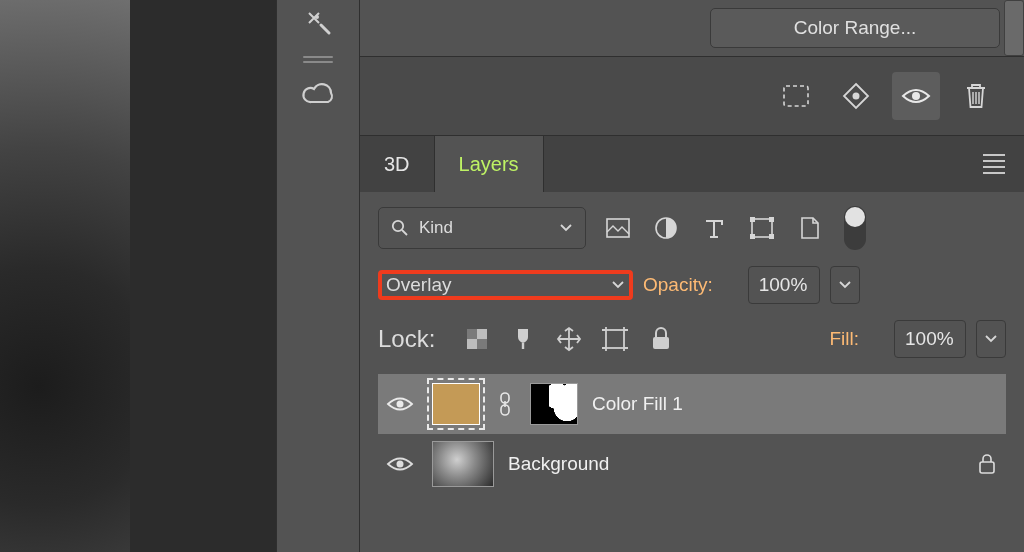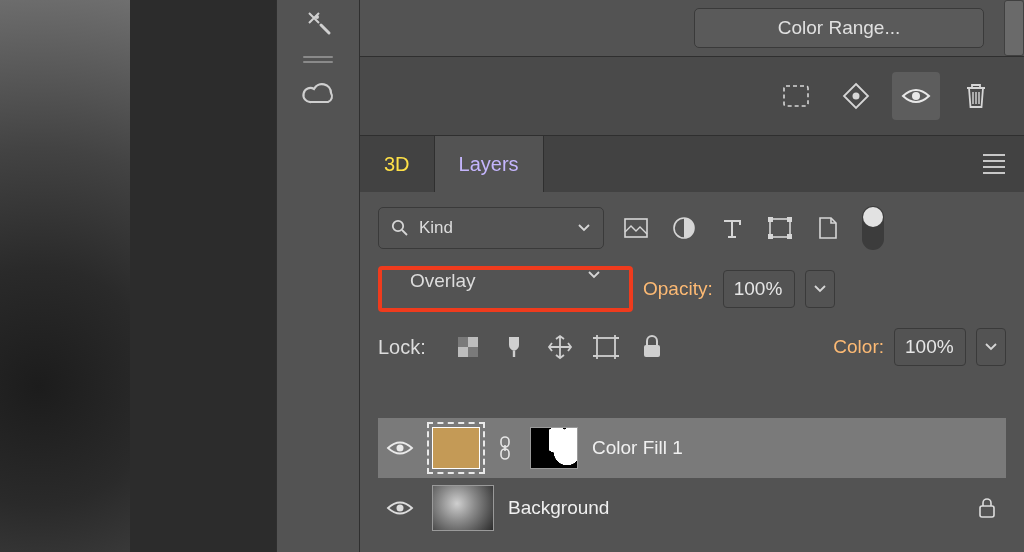--- a/index.html
+++ b/index.html
@@ -63,21 +63,21 @@
     width: 664px; height: 552px;
     background: #535353;
     display: flex;
     flex-direction: column;
   }
   .top-pane {
     height: 56px;
     display: flex;
     align-items: center;
     justify-content: flex-end;
-    padding-right: 40px;
+    padding-right: 24px;
     background: #535353;
   }
   .color-range-btn {
     width: 290px; height: 40px;
     background: #5a5a5a;
     border: 1px solid #3a3a3a;
     border-radius: 5px;
     color: #e0e0e0;
     font-size: 19px;
     display: flex;
@@ -114,48 +114,48 @@
     height: 56px;
     background: #424242;
     display: flex;
     align-items: stretch;
     position: relative;
   }
   .tab {
     padding: 0 24px;
     display: flex; align-items: center;
     font-size: 20px;
-    color: #fde047;
+    color: #e5e5e5;
     cursor: pointer;
     border-right: 1px solid #2f2f2f;
     background: #424242;
   }
   .tab.active {
     background: #535353;
-    color: #c4b5fd;
+    color: #bef264;
   }
   .tabs-menu {
     position: absolute;
     right: 10px; top: 0; bottom: 0;
     width: 40px;
     display: flex; align-items: center; justify-content: center;
   }
   .tabs-menu span { width: 22px; height: 2px; background: #c7c7c7; margin: 2px 0; }
   .tabs-menu-wrap { display: flex; flex-direction: column; }
   .panel-body {
     flex: 1;
     background: #535353;
     padding: 14px 18px 0 18px;
     display: flex;
     flex-direction: column;
     gap: 16px;
   }
   .row { display: flex; align-items: center; gap: 10px; }
   .filter-drop {
-    width: 226px; height: 42px;
+    width: 208px; height: 42px;
     border: 1px solid #3a3a3a;
     background: #535353;
     border-radius: 5px;
     display: flex; align-items: center;
     padding: 0 12px;
     gap: 10px;
     cursor: pointer;
   }
   .chev { margin-left: auto; }
   .filter-icons {
@@ -172,52 +172,53 @@
     border-radius: 11px;
     position: relative;
   }
   .toggle .knob {
     position: absolute; top: 1px; left: 1px;
     width: 20px; height: 20px; border-radius: 50%;
     background: #e2e2e2;
   }
   .blend-row { align-items: center; }
   .blend-drop {
-    width: 255px; height: 46px;
+    width: 255px; height: 30px;
     border: 4px solid #ef3b1d;
     background: #535353;
     border-radius: 4px;
-    display: flex; 
-    padding: 0 28px;
+    display: flex; align-items: center;
+    padding: 0 4px;
     font-size: 19px;
     cursor: pointer;
   }
   .field-lbl { font-size: 19px; color: #fdba74; }
   .value-box {
     height: 38px;
     background: #535353;
     border: 1px solid #3a3a3a;
     border-radius: 4px;
     display: flex; align-items: center;
     padding: 0 10px;
     font-size: 19px;
     color: #e6e6e6;
+    margin-left: 25px;
   }
   .drop-chev {
     width: 30px; height: 38px;
     border: 1px solid #3a3a3a;
     border-radius: 4px;
     display: flex; align-items: center; justify-content: center;
     cursor: pointer;
   }
-  .lock-row .lock-lbl { margin-right: 18px; font-size: 20px; }
+  .lock-row .lock-lbl { margin-right: 18px; font-size: 24px; }
   .lock-icons { display: flex; gap: 18px; align-items: center; }
   .lock-ic { width: 28px; height: 28px; display:flex; align-items:center; justify-content:center; }
   .spacer { flex: 1; }
-  .layers-list { display: flex; flex-direction: column; margin-top: 36px; }
+  .layers-list { display: flex; flex-direction: column; }
   .layer-row {
     height: 60px;
     display: flex; align-items: center;
     gap: 14px;
     padding: 0 4px;
     position: relative;
   }
   .layer-row.selected { background: #7a7a7a; }
   .vis-eye {
     width: 36px; display:flex; align-items:center; justify-content:center;
@@ -441,21 +442,21 @@
             </svg>
         </div>
         <div class="lock-ic">
           <svg width="20" height="24" viewBox="0 0 20 24">
               <rect x="2" y="10" width="16" height="12" rx="2" fill="#cfcfcf"></rect>
               <path d="M5 10V6a5 5 0 0 1 10 0v4" fill="none" stroke="#cfcfcf" stroke-width="2"></path>
             </svg>
         </div>
       </div>
       <div class="spacer"></div>
-      <span class="field-lbl">Color:</span>
+      <span class="field-lbl">Fill:</span>
       <div class="value-box" style="width:72px">
         <span>100%</span>
       </div>
       <div class="drop-chev">
         <svg width="14" height="10" viewBox="0 0 14 10">
             <path d="M2 2l5 5 5-5" fill="none" stroke="#d6d6d6" stroke-width="1.8"></path>
           </svg>
       </div>
     </div>
 

